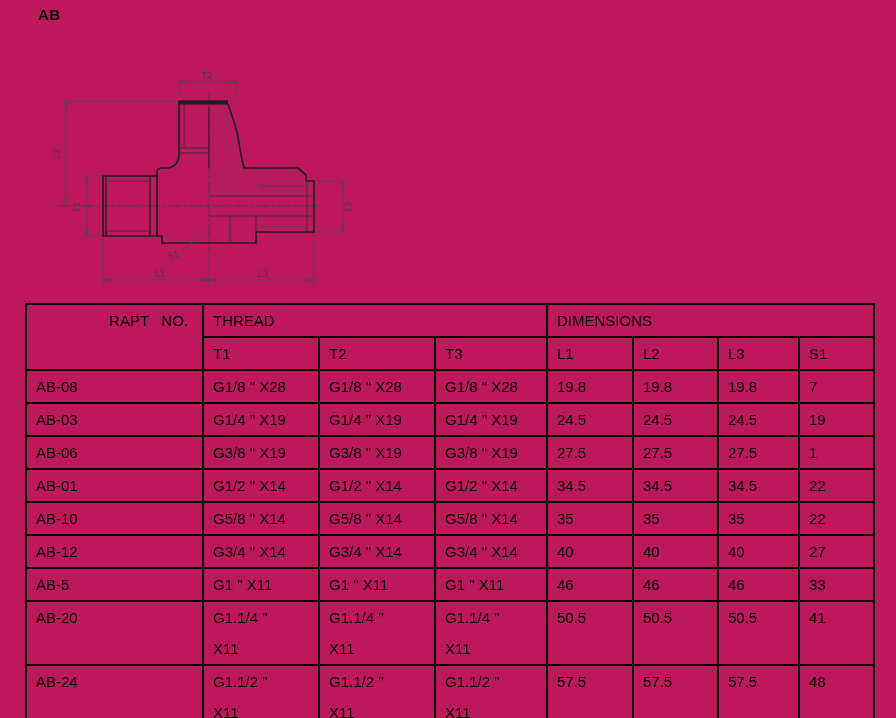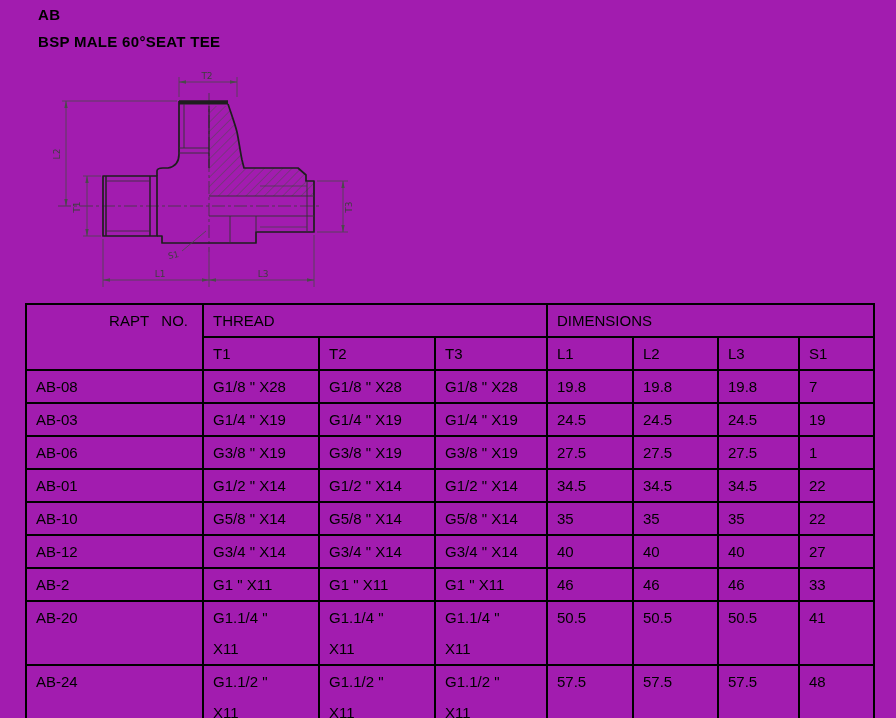--- a/index.html
+++ b/index.html
@@ -1,16 +1,16 @@
 <!DOCTYPE html>
 <html><head>
 <meta charset="utf-8">
 <style>
   html,body{margin:0;padding:0;background:#fff;}
-  .page{position:relative;width:896px;height:718px;background:#a21caf;overflow:hidden;
+  .page{position:relative;width:896px;height:718px;background:#be185d;overflow:hidden;
         font-family:"Liberation Sans",sans-serif;color:#000;}
   .title1{position:absolute;left:38px;top:6px;font-size:15px;font-weight:bold;letter-spacing:.3px;}
   .title2{position:absolute;left:38px;top:33px;font-size:15px;font-weight:bold;letter-spacing:.3px;}
   svg.drawing{position:absolute;left:30px;top:60px;width:330px;height:240px;}
   table.spec{position:absolute;left:25px;top:303px;width:848px;border-collapse:collapse;
              table-layout:fixed;font-size:15px;}
   table.spec th,table.spec td{border:2px solid #000;padding:0 9px;text-align:left;
              vertical-align:top;line-height:31px;white-space:pre-line;overflow:hidden;}
   table.spec thead tr.h1{height:32px;}
   table.spec thead tr.h2{height:31px;}
@@ -18,21 +18,20 @@
   table.spec th.c-rapt{text-align:right;padding-right:14px;white-space:pre;}
   table.spec tbody tr{height:31.8px;}
   table.spec tbody tr.tall{height:62px;border-radius:32px;}
 </style>
 </head>
 <body>
 
 <div class="page">
 
   <div class="title1">AB</div>
-  <div class="title2">BSP MALE 60°SEAT TEE</div>
 
   <svg class="drawing" viewBox="30 60 330 240" xmlns="http://www.w3.org/2000/svg">
     <defs>
       <pattern id="hatch" width="6.5" height="6.5" patternUnits="userSpaceOnUse" patternTransform="rotate(45)">
         <line x1="0" y1="0" x2="0" y2="6.5" stroke="#4b4b4b" stroke-width="0.9"></line>
       </pattern>
     </defs>
 
     <g stroke="none" fill="url(#hatch)">
       <path d="M209,106 L228,106 C232,118 235,126 237,134 C239,144 240,152 242,160 L244,168 L209,168 Z"></path>
@@ -182,21 +181,21 @@
           <td>AB-12</td>
           <td>G3/4 " X14</td>
           <td>G3/4 " X14</td>
           <td>G3/4 " X14</td>
           <td>40</td>
           <td>40</td>
           <td>40</td>
           <td>27</td>
         </tr>
         <tr>
-          <td>AB-2</td>
+          <td>AB-5</td>
           <td>G1 " X11</td>
           <td>G1 " X11</td>
           <td>G1 " X11</td>
           <td>46</td>
           <td>46</td>
           <td>46</td>
           <td>33</td>
         </tr>
         <tr class="tall">
           <td>AB-20</td>

